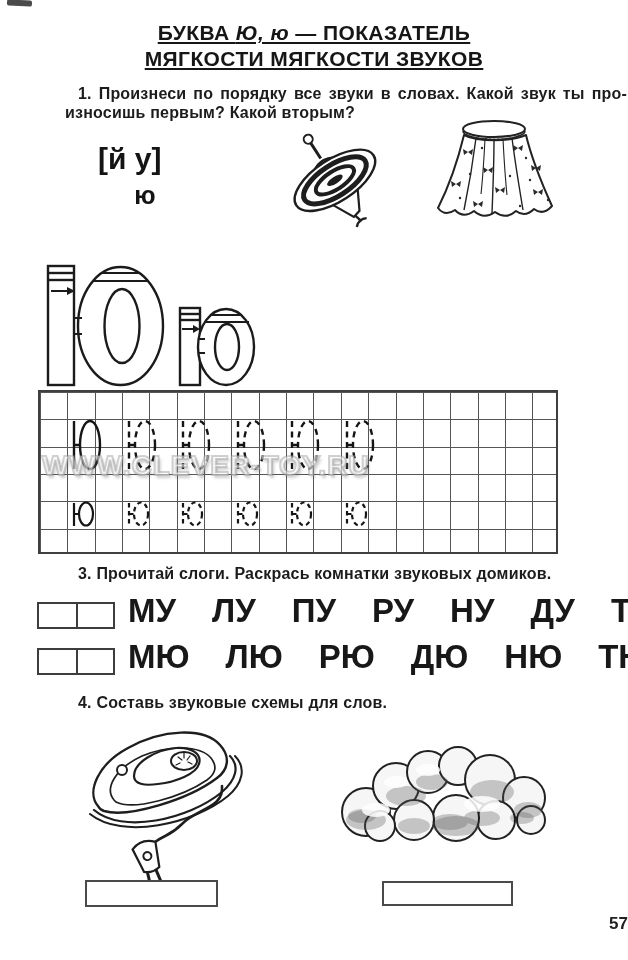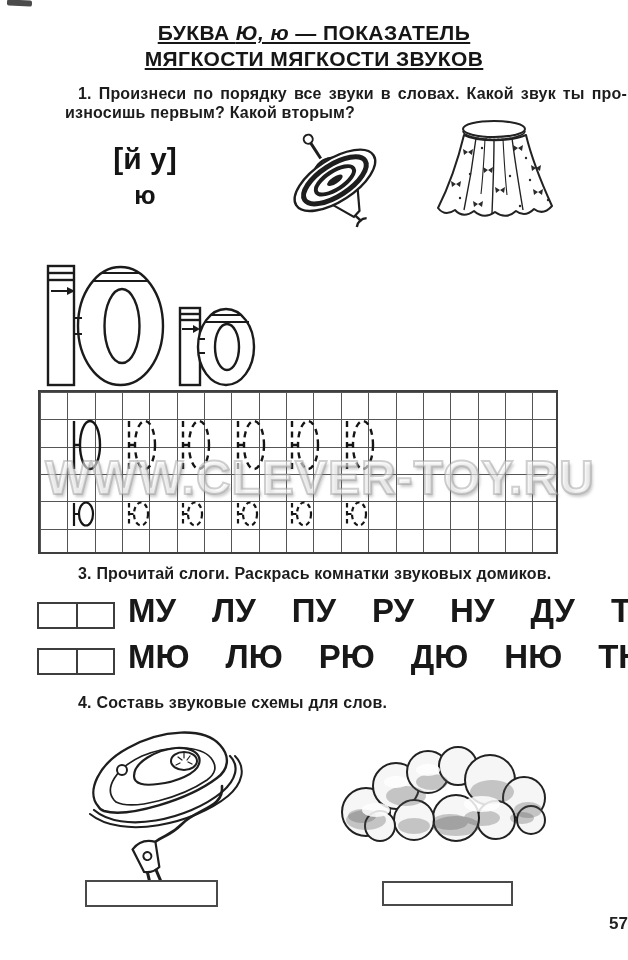--- a/index.html
+++ b/index.html
@@ -10,32 +10,32 @@
   }
   .abs{position:absolute;}
   .scan-mark{position:absolute;left:7px;top:0;width:25px;height:6px;background:#2b2b2b;border-radius:2px;transform:rotate(3deg);opacity:.85;}
   .title{position:absolute;left:0;top:20px;width:628px;text-align:center;
     font-size:21px;font-weight:700;line-height:26px;letter-spacing:.4px;color:#161616;text-decoration:underline;}
   .it{font-style:italic;}
   .task{position:absolute;left:33px;width:562px;font-size:16px;font-weight:700;
     line-height:19px;letter-spacing:.2px;color:#1c1c1c;margin-left:32px;}
   .jst{text-align:justify;text-align-last:justify;}
   .ind{text-indent:13px;}
-  .phon{position:absolute;left:98px;top:142px;width:94px;text-align:center;
+  .phon{position:absolute;left:98px;top:142px;width:94px;text-align:left;
     font-size:30px;font-weight:700;color:#141414;}
   .phon-letter{position:absolute;left:98px;top:181px;width:94px;text-align:center;
     font-size:25px;font-weight:700;color:#141414;}
   .grid-wrap{position:absolute;left:38px;top:390px;width:520px;height:164px;
     border:2px solid #3f3f3f;box-sizing:border-box;
     background-image:
       repeating-linear-gradient(to right,#555 0,#555 1px,transparent 1px,transparent 27.35px),
       repeating-linear-gradient(to bottom,#555 0,#555 1px,transparent 1px,transparent 27.33px);}
   .gl{position:absolute;}
   .watermark{position:absolute;left:42px;top:450px;width:556px;z-index:5;
-    text-align:center;white-space:nowrap;font-size:48px;font-weight:700;letter-spacing:1px;
+    text-align:left;white-space:nowrap;font-size:28px;font-weight:700;letter-spacing:1px;
     color:rgba(255,255,255,.55);-webkit-text-stroke:2px rgba(150,150,150,.45);
     text-shadow:2px 3px 3px rgba(110,110,110,.35);pointer-events:none;}
   .sound-box{position:absolute;left:37px;width:78px;height:27px;border:2px solid #3d3d3d;box-sizing:border-box;}
   .sound-box .divider{position:absolute;left:50%;top:0;width:1.5px;height:100%;background:#3d3d3d;}
   .syll-row{position:absolute;left:128px;width:468px;display:flex;justify-content:space-between;
     font-size:33px;font-weight:700;line-height:42px;color:#181818;gap:36px;}
   .scheme-box{position:absolute;border:2px solid #4a4a4a;box-sizing:border-box;background:#fff;}
   .page-num{position:absolute;left:0;top:914px;width:628px;text-align:right;
     font-size:17px;font-weight:700;color:#222;}
   svg{display:block;}

